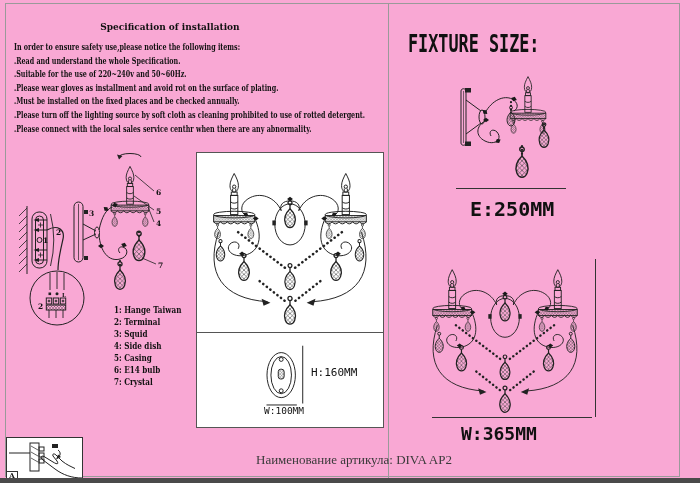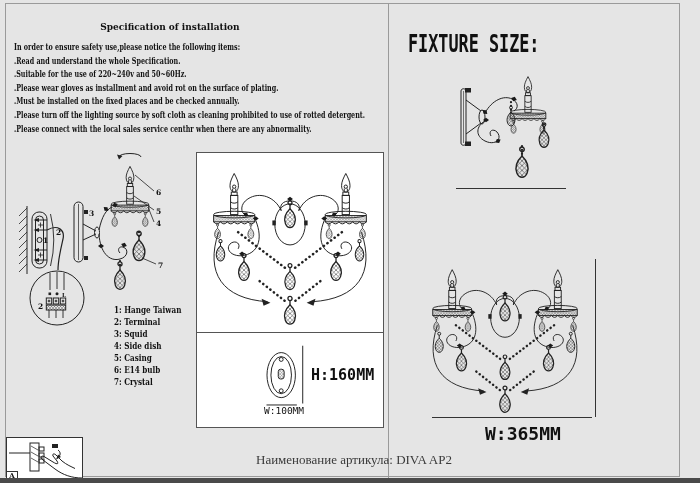--- a/index.html
+++ b/index.html
@@ -1,16 +1,16 @@
 <!DOCTYPE html>
 <html><head>
 <meta charset="utf-8">
 <style>
   html,body{margin:0;padding:0;background:#fff;}
-  .page{position:relative;width:700px;height:483px;background:#e5e5e5;overflow:hidden;
+  .page{position:relative;width:700px;height:483px;background:#f9a8d4;overflow:hidden;
         font-family:"DejaVu Serif",serif;color:#111;}
   .sheet-border{position:absolute;left:5px;top:3px;width:675px;height:474px;
         border:1px solid #9a9a9a;box-sizing:border-box;}
   .divider-v{position:absolute;left:388px;top:3px;width:1px;height:475px;background:#9a9a9a;}
   .bottom-bar{position:absolute;left:0;top:478px;width:700px;height:5px;background:#4a4a4a;}
 
   .spec-title{position:absolute;left:20px;top:22px;width:300px;text-align:center;
         font-size:9px;font-weight:bold;white-space:nowrap;}
   .spec-body{position:absolute;left:14px;top:41px;width:480px;font-size:8.5px;font-weight:bold;
         line-height:13.6px;white-space:nowrap;transform:scaleX(0.75);transform-origin:0 0;}
@@ -18,37 +18,37 @@
         line-height:12px;white-space:nowrap;transform:scaleX(0.85);transform-origin:0 0;}
 
   .install-svg{position:absolute;left:8px;top:146px;}
 
   .center-panel{position:absolute;left:196px;top:152px;width:188px;height:276px;
         border:1px solid #555;box-sizing:border-box;background:#fff;}
   .center-top{position:absolute;left:0;top:0;width:186px;height:180px;
         border-bottom:1px solid #555;box-sizing:border-box;}
   .center-bottom{position:absolute;left:0;top:180px;width:186px;height:94px;}
   .inset-h-label{position:absolute;left:311px;top:366px;font-family:"DejaVu Sans Mono",monospace;
-        font-size:15px;font-weight:bold;white-space:nowrap;}
+        font-size:11px;font-weight:normal;white-space:nowrap;}
   .inset-w-label{position:absolute;left:264px;top:405px;font-family:"DejaVu Sans Mono",monospace;
         font-size:9.5px;font-weight:normal;white-space:nowrap;}
 
   .fixture-title{position:absolute;left:408px;top:30px;font-family:"DejaVu Sans Mono",monospace;
         font-size:24px;font-weight:bold;white-space:nowrap;transform:scaleX(0.70);transform-origin:0 0;}
   .sideview-svg{position:absolute;left:448px;top:68px;}
   .e-underline{position:absolute;left:456px;top:188px;width:110px;height:1px;background:#333;}
   .e-label{position:absolute;left:470px;top:197px;font-family:"DejaVu Sans Mono",monospace;
         font-size:20px;font-weight:bold;white-space:nowrap;}
   .frontview-svg{position:absolute;left:417px;top:251px;}
   .h-dimline{position:absolute;left:595px;top:259px;width:1px;height:158px;background:#333;}
   .h-label{position:absolute;left:600px;top:341px;font-family:"DejaVu Sans Mono",monospace;
         font-size:18px;font-weight:bold;white-space:nowrap;}
   .w-dimline{position:absolute;left:432px;top:417px;width:160px;height:1px;background:#333;}
   .w-label{position:absolute;left:461px;top:423px;font-family:"DejaVu Sans Mono",monospace;
-        font-size:18px;font-weight:bold;white-space:nowrap;margin-left:24px;}
+        font-size:18px;font-weight:bold;white-space:nowrap;}
 
   .article-label{position:absolute;left:256px;top:452px;font-family:Liberation Serif, serif;
         font-size:13px;color:#3a3a3a;white-space:nowrap;}
 
   .hand-box{position:absolute;left:6px;top:437px;width:77px;height:43px;border:1px solid #333;
         box-sizing:border-box;background:#fff;}
   .corner-a{position:absolute;left:6px;top:471px;width:12px;height:10px;border:1px solid #333;
         box-sizing:border-box;background:#fff;font-family:"DejaVu Serif",serif;font-size:7px;
         font-weight:bold;text-align:center;line-height:8px;}
 
@@ -259,20 +259,21 @@
       <use href="#drop" transform="translate(96,62) scale(1.3)"></use>
       <path d="M74,78 L74,86" stroke-dasharray="0.2 3.6" stroke-width="2.2" stroke-linecap="round"></path>
       <use href="#drop" transform="translate(74,88) scale(1.6)"></use>
       <use href="#leaf" transform="translate(37,44) rotate(40)"></use>
       <use href="#leaf" transform="translate(38,52)"></use>
       <use href="#leaf" transform="translate(50,73) rotate(-30)"></use>
       <use href="#leaf" transform="translate(66,31) rotate(20)"></use>
     </g>
   </svg>
   <div class="e-underline"></div>
+  <div class="e-label">E:250MM</div>
 
   <svg class="frontview-svg" width="176" height="167" viewBox="0 0 190 180">
     <use href="#sconce-front"></use>
   </svg>
   <div class="h-dimline"></div>
   <div class="w-dimline"></div>
   <div class="w-label">W:365MM</div>
 
   <div class="article-label">Наименование артикула: DIVA AP2</div>
 

